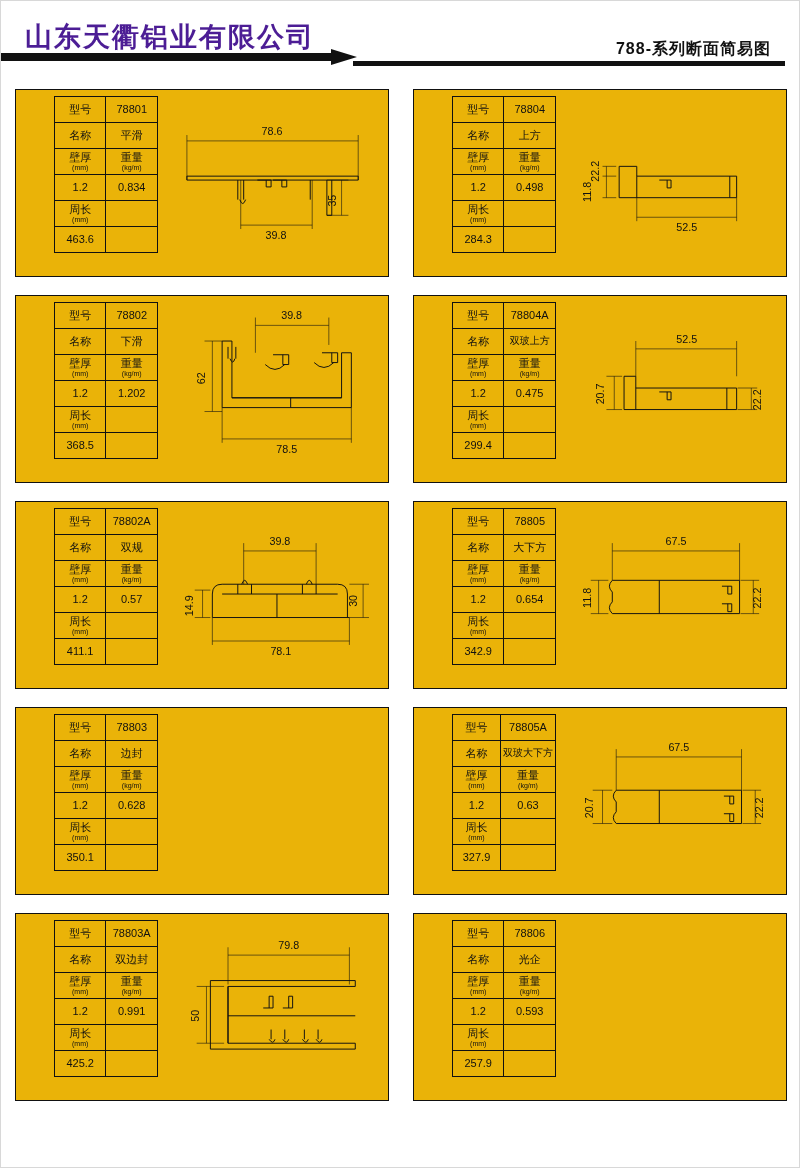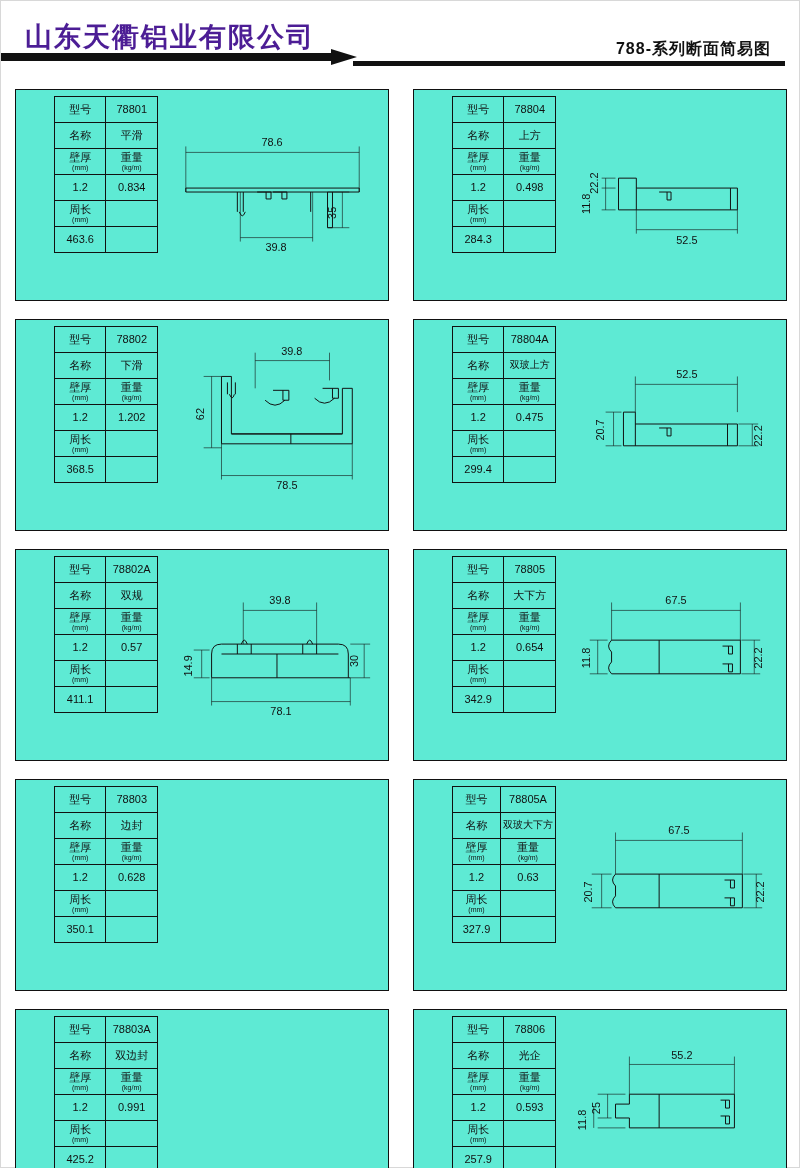--- a/index.html
+++ b/index.html
@@ -73,22 +73,22 @@
     left: 14px; top: 88px;
     width: 772px;
     display: grid;
     grid-template-columns: 374px 374px;
     grid-column-gap: 24px;
     grid-row-gap: 18px;
   }
   .card {
     position: relative;
     border: 1px solid #111;
-    height: 212px;
-    background: #5eead4;
+    height: 188px;
+    background: #eab308;
   }
 
   
   .spec {
     position: absolute;
     left: 38px; top: 6px;
     width: 104px;
     border-collapse: collapse;
     font-size: 11px;
   }
@@ -673,80 +673,80 @@
             <span class="unit">(mm)</span>
           </td>
           <td class="half"></td>
         </tr>
         <tr>
           <td class="half">425.2</td>
           <td class="half"></td>
         </tr>
       </tbody>
         </table>
-    </div>
-
-    <div class="card">
-      <table class="spec">
-        <tbody>
-            <tr>
-          <td class="half">型号</td>
-          <td class="half">78806</td>
-        </tr>
-        <tr>
-          <td class="half">名称</td>
-          <td class="half">光企</td>
-        </tr>
-        <tr>
-          <td class="half">
-            <span class="lbl">壁厚</span>
-            <span class="unit">(mm)</span>
-          </td>
-          <td class="half">
-            <span class="lbl">重量</span>
-            <span class="unit">(kg/m)</span>
-          </td>
-        </tr>
-        <tr>
-          <td class="half">1.2</td>
-          <td class="half">0.593</td>
-        </tr>
-        <tr>
-          <td class="half">
-            <span class="lbl">周长</span>
-            <span class="unit">(mm)</span>
-          </td>
-          <td class="half"></td>
-        </tr>
-        <tr>
-          <td class="half">257.9</td>
-          <td class="half"></td>
-        </tr>
-      </tbody>
-        </table>
       <div class="draw">
         <svg viewBox="0 0 220 190">
 
-          <line x1="66" y1="36" x2="66" y2="74" stroke="#111" stroke-width="0.6"></line>
-          <line x1="172" y1="36" x2="172" y2="74" stroke="#111" stroke-width="0.6"></line>
-          <line x1="66" y1="44" x2="172" y2="44" stroke="#111" stroke-width="0.6"></line>
-          <text class="dimtxt" x="119" y="38" text-anchor="middle">55.2</text>
+          <line x1="62" y1="34" x2="62" y2="72" stroke="#111" stroke-width="0.6"></line>
+          <line x1="186" y1="34" x2="186" y2="72" stroke="#111" stroke-width="0.6"></line>
+          <line x1="62" y1="42" x2="186" y2="42" stroke="#111" stroke-width="0.6"></line>
+          <text class="dimtxt" x="124" y="36" text-anchor="middle">79.8</text>
 
           <g stroke="#111" fill="none" stroke-width="1">
-            <path d="M66 74 h106 v34 H66 v-10 h-14 v-14 h14 Z"></path>
-            <path d="M96 74 v34"></path>
-            <path d="M158 80 h9 v8 h-4 v-8"></path>
-            <path d="M158 96 h9 v8 h-4 v-8"></path>
+            <path d="M44 68 h148 v6 H62 v58 h130 v6 H44 Z"></path>
+            <path d="M62 74 v58"></path>
+            <path d="M62 104 h130"></path>
+            <path d="M98 96 h10 v-12 h-4 v12"></path>
+            <path d="M118 96 h10 v-12 h-4 v12"></path>
+            <path d="M106 118 v10 M120 118 v10 M140 118 v10 M154 118 v10"></path>
+            <path d="M104 128 q4 6 6 0 M118 128 q4 6 6 0 M138 128 q4 6 6 0 M152 128 q4 6 6 0"></path>
           </g>
 
-          <line x1="34" y1="74" x2="62" y2="74" stroke="#111" stroke-width="0.6"></line>
-          <line x1="34" y1="98" x2="48" y2="98" stroke="#111" stroke-width="0.6"></line>
-          <line x1="44" y1="74" x2="44" y2="98" stroke="#111" stroke-width="0.6"></line>
-          <text class="dimtxt" x="36" y="88" text-anchor="middle" transform="rotate(-90 36 88)">25</text>
-          <line x1="34" y1="108" x2="62" y2="108" stroke="#111" stroke-width="0.6"></line>
-          <line x1="30" y1="86" x2="30" y2="108" stroke="#111" stroke-width="0.6"></line>
-          <text class="dimtxt" x="22" y="100" text-anchor="middle" transform="rotate(-90 22 100)">11.8</text>
+          <line x1="30" y1="74" x2="58" y2="74" stroke="#111" stroke-width="0.6"></line>
+          <line x1="30" y1="132" x2="58" y2="132" stroke="#111" stroke-width="0.6"></line>
+          <line x1="40" y1="74" x2="40" y2="132" stroke="#111" stroke-width="0.6"></line>
+          <text class="dimtxt" x="32" y="104" text-anchor="middle" transform="rotate(-90 32 104)">50</text>
         </svg>
       </div>
     </div>
 
+    <div class="card">
+      <table class="spec">
+        <tbody>
+            <tr>
+          <td class="half">型号</td>
+          <td class="half">78806</td>
+        </tr>
+        <tr>
+          <td class="half">名称</td>
+          <td class="half">光企</td>
+        </tr>
+        <tr>
+          <td class="half">
+            <span class="lbl">壁厚</span>
+            <span class="unit">(mm)</span>
+          </td>
+          <td class="half">
+            <span class="lbl">重量</span>
+            <span class="unit">(kg/m)</span>
+          </td>
+        </tr>
+        <tr>
+          <td class="half">1.2</td>
+          <td class="half">0.593</td>
+        </tr>
+        <tr>
+          <td class="half">
+            <span class="lbl">周长</span>
+            <span class="unit">(mm)</span>
+          </td>
+          <td class="half"></td>
+        </tr>
+        <tr>
+          <td class="half">257.9</td>
+          <td class="half"></td>
+        </tr>
+      </tbody>
+        </table>
+    </div>
+
   </div>
 </div>
 
 </body></html>

